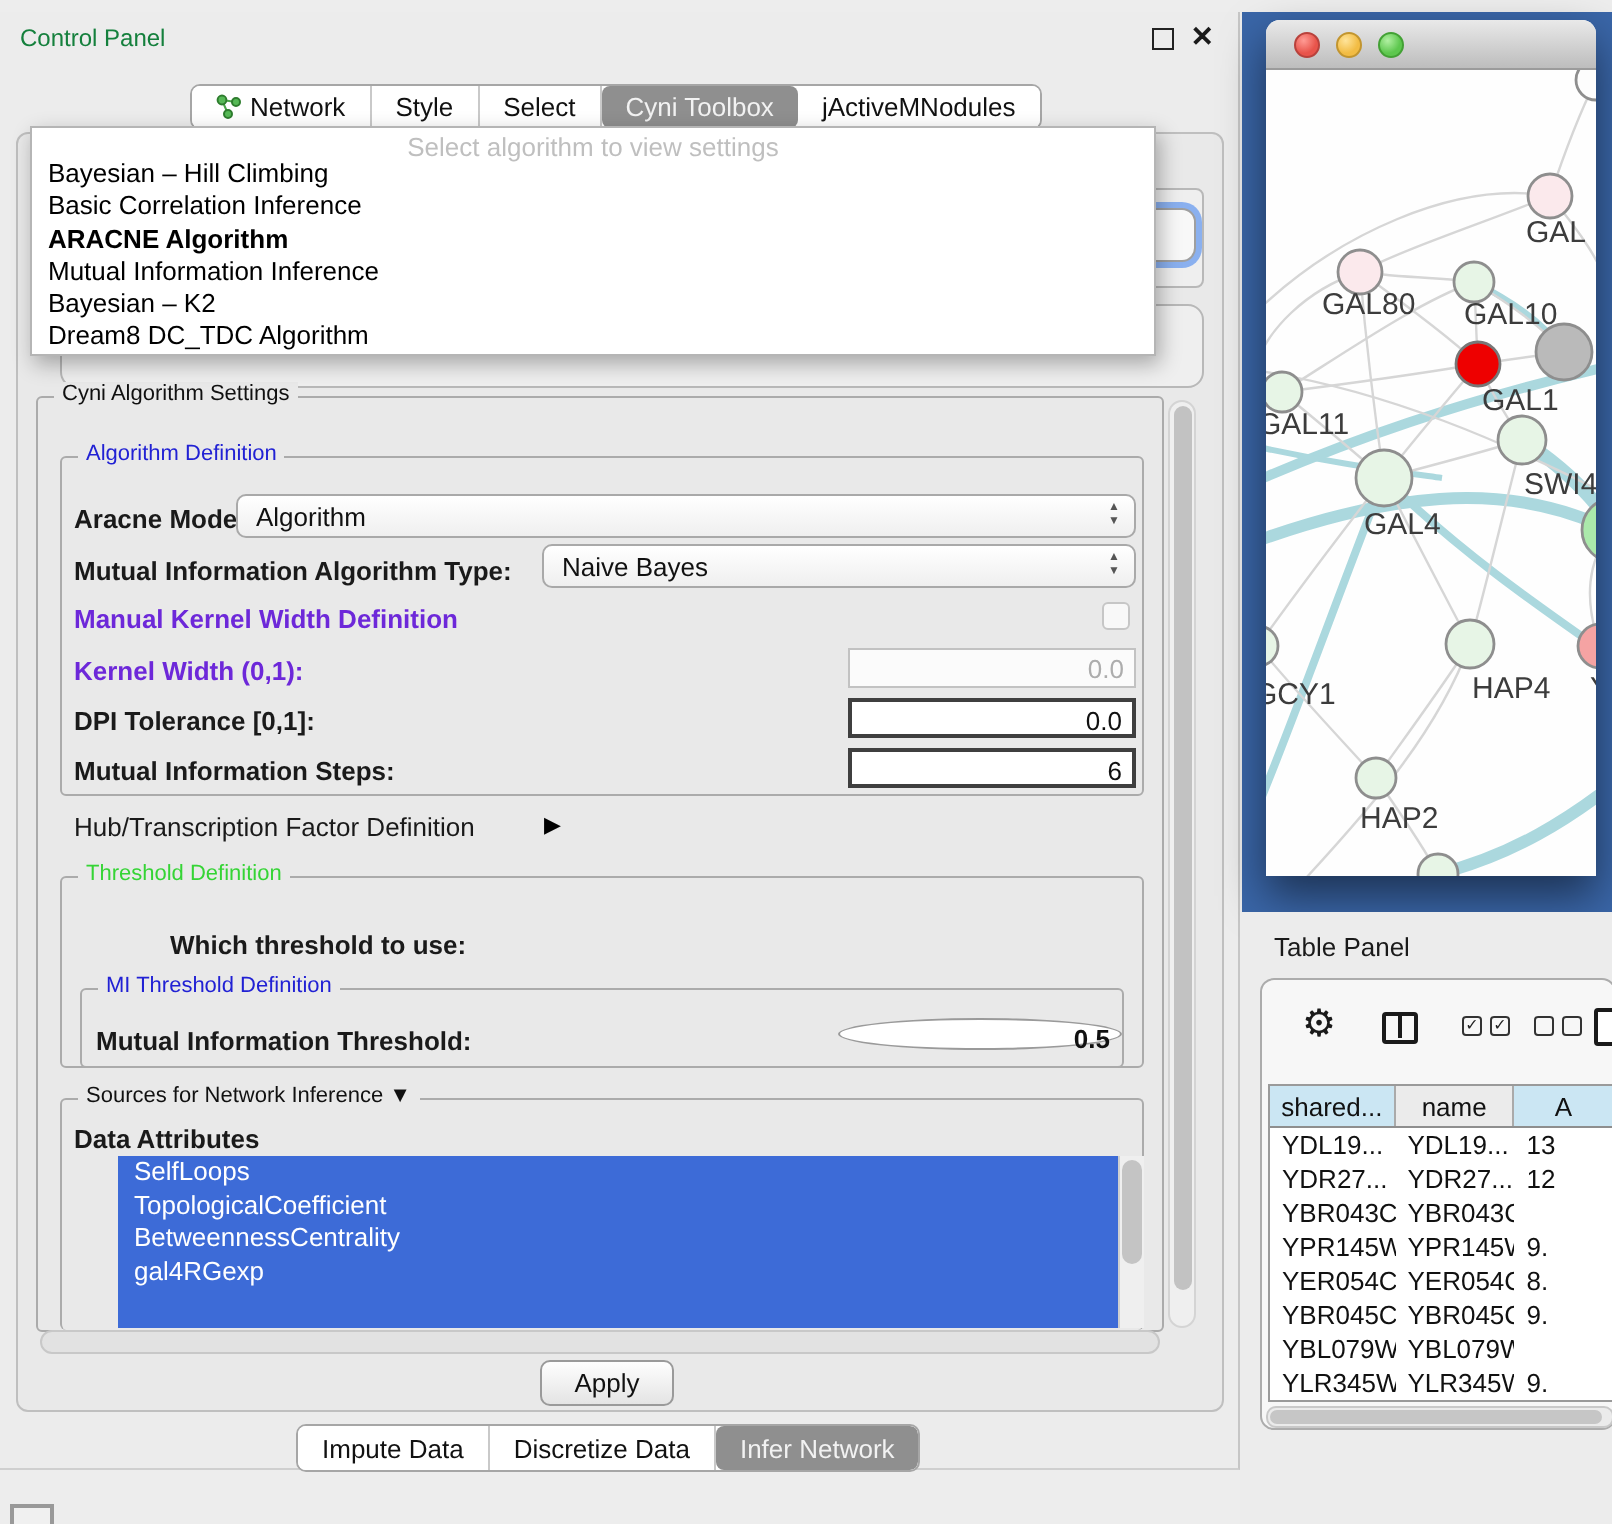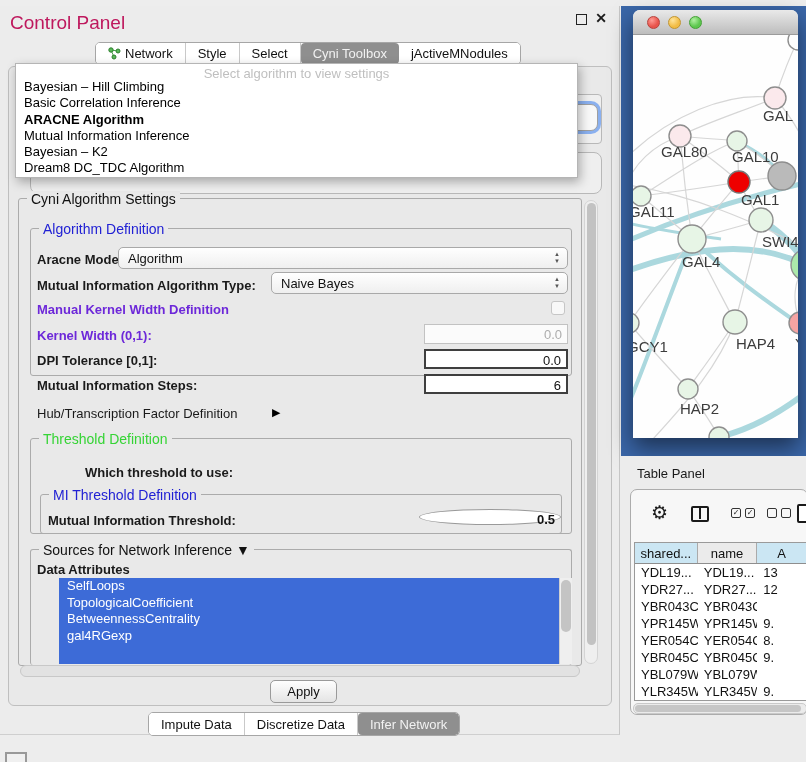--- a/index.html
+++ b/index.html
@@ -3,21 +3,21 @@
 <meta charset="utf-8">
 <style>
   * { margin:0; padding:0; box-sizing:border-box; }
   html,body { width:806px; height:762px; }
   body { font-family:"Liberation Sans", sans-serif; font-size:13px; color:#111; background:#EDEDED; }
   #screen { position:relative; width:806px; height:762px; overflow:hidden; background:#EDEDED; }
 
   
   #control-window { position:absolute; left:0; top:6px; width:620px; height:729px; background:#ECECEC; border-right:1px solid #C6C6C6; border-bottom:1px solid #CFCFCF; }
   #cp-titlebar { position:absolute; left:0; top:0; width:100%; height:26px; }
-  #cp-title { position:absolute; left:10px; top:6px; font-size:19px; color:#be185d; }
+  #cp-title { position:absolute; left:10px; top:6px; font-size:12px; color:#15803d; }
   #cp-float { position:absolute; right:32px; top:8px; width:11px; height:11px; border:1.5px solid #222; background:transparent; }
   #cp-close { position:absolute; right:12px; top:4px; font-size:14px; font-weight:bold; color:#1A1A1A; }
 
   .tab-strip { position:absolute; display:flex; align-items:stretch; background:#FFF; border:1px solid #A6A6A6; border-radius:5px; overflow:hidden; }
   #top-tabs { left:95px; top:36px; height:23px; }
   #bottom-tabs { left:148px; top:706px; height:24px; }
   .tab { display:flex; align-items:center; gap:4px; padding:0 12px; font-size:13px; color:#111; border-right:1px solid #C9C9C9; background:#FFF; cursor:default; white-space:nowrap; }
   .tab:last-child { border-right:none; }
   .tab.selected { background:#8F8F8F; color:#F2F2F2; border-radius:4px; margin:0; border-right:none; }
 
@@ -28,21 +28,21 @@
   #frag-combo { position:absolute; left:560px; top:98px; width:38px; height:27px; border:1px solid #9F9F9F; border-radius:7px; background:#F8F8F8; box-shadow:0 0 0 3px rgba(96,150,240,0.7); }
 
   
   #algo-dropdown { position:absolute; left:15px; top:57px; width:563px; height:115px; background:#FFF; border:1px solid #B5B5B5; box-shadow:2px 4px 10px rgba(0,0,0,0.3); z-index:30; }
   #algo-placeholder { text-align:center; color:#BFBFBF; font-size:13px; padding-top:2px; height:15px; }
   .algo-item { font-size:13px; color:#000; line-height:16.3px; padding-left:8px; white-space:nowrap; }
   .algo-item.selected-algo { font-weight:bold; }
 
   
   .group { position:absolute; border:1px solid #ABABAB; border-radius:3px; }
-  .group > .legend { position:absolute; top:-8px; left:8px; background:#E9E9E9; padding:0 4px; font-size:14px; white-space:nowrap; }
+  .group > .legend { position:absolute; top:-8px; left:8px; background:#E9E9E9; padding:0 4px; font-size:11px; white-space:nowrap; }
   .legend.blue { color:#2121D4; }
   .legend.green { color:#35D435; }
 
   .lbl { position:absolute; font-size:13px; font-weight:bold; color:#1A1A1A; white-space:nowrap; }
   .lbl.disabled { color:#6d28d9; }
   .plain { font-weight:normal; }
 
   .combo { position:absolute; height:22px; background:linear-gradient(#FFFFFF,#EFEFEF); border:1px solid #A9A9A9; border-radius:5px; display:flex; align-items:center; padding:0 20px 0 9px; font-size:13px; color:#111; }
   .combo .updown { position:absolute; right:7px; top:3px; display:flex; flex-direction:column; color:#555; font-size:6px; line-height:7px; }
 
@@ -157,21 +157,21 @@
           <div class="algo-item">Mutual Information Inference</div>
           <div class="algo-item">Bayesian – K2</div>
           <div class="algo-item">Dream8 DC_TDC Algorithm</div>
         </div>
     </div>
 
     <div class="group" style="left:18px; top:192px; width:564px; height:468px;">
       <span class="legend">Cyni Algorithm Settings</span>
     </div>
 
-    <div class="group" style="left:30px; top:222px; width:542px; height:148px;">
+    <div class="group" style="left:30px; top:222px; width:542px; height:170px;">
       <span class="legend blue">Algorithm Definition</span>
     </div>
     <span class="lbl" style="left:37px; top:246px;">Aracne Mode:</span>
     <div class="combo" style="left:118px; top:241px; width:450px;">
       <span>Algorithm</span>
       <span class="updown">
           <span>▲</span>
           <span>▼</span>
         </span>
     </div>

